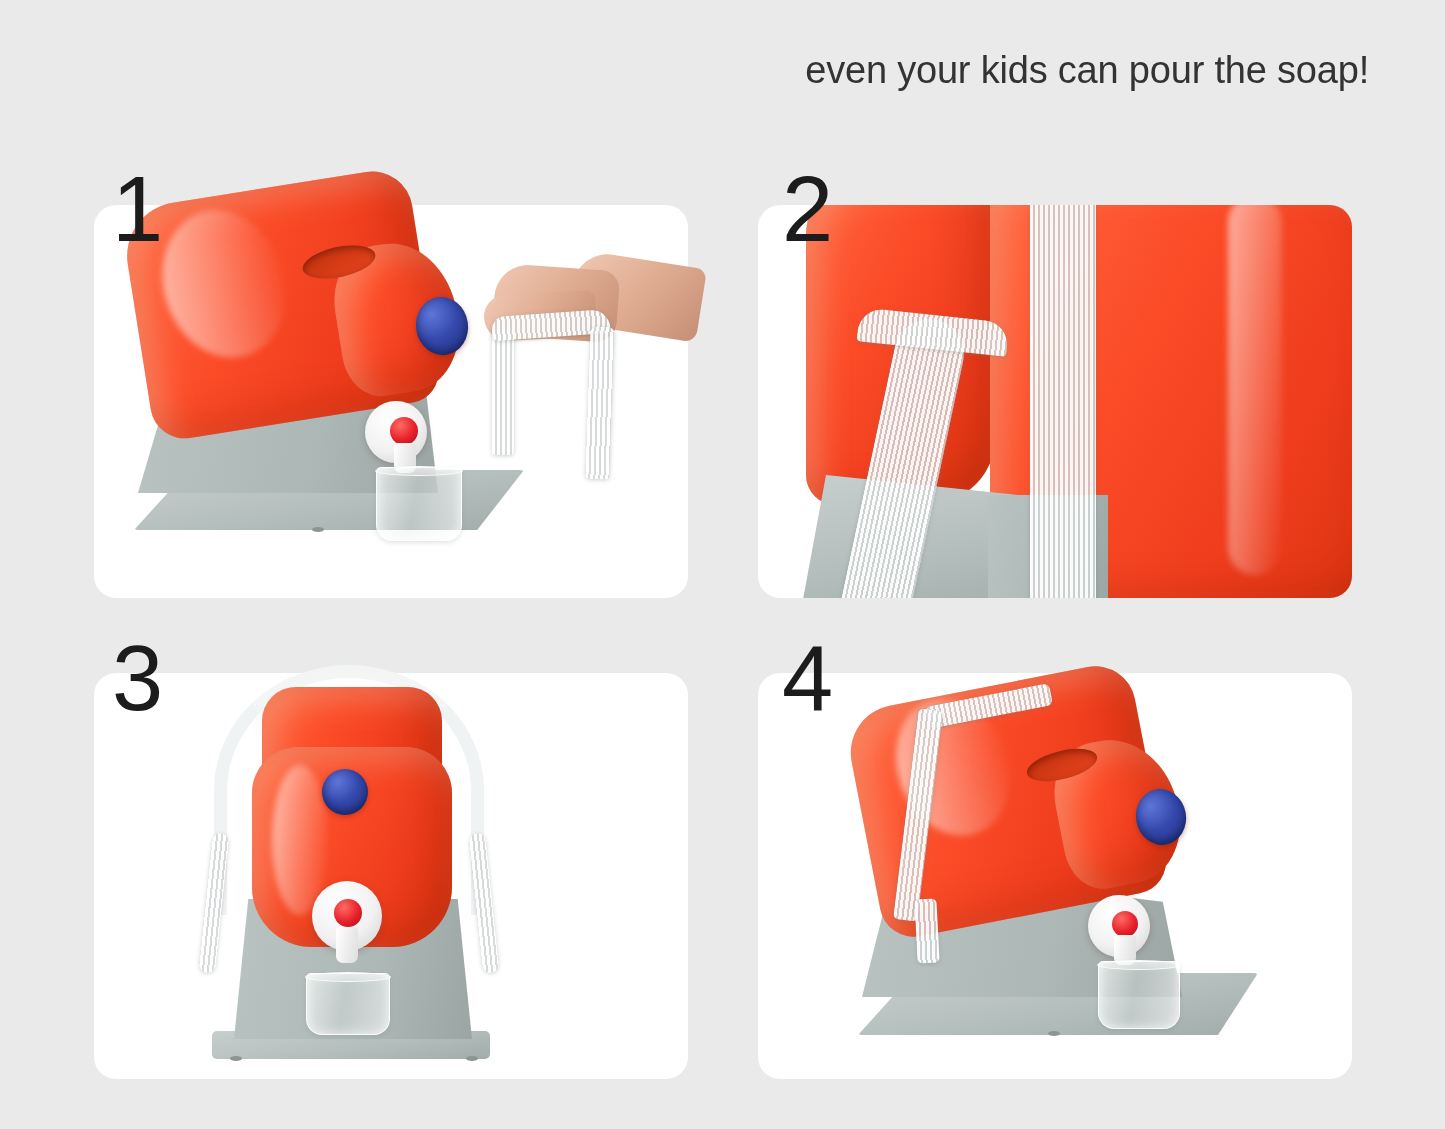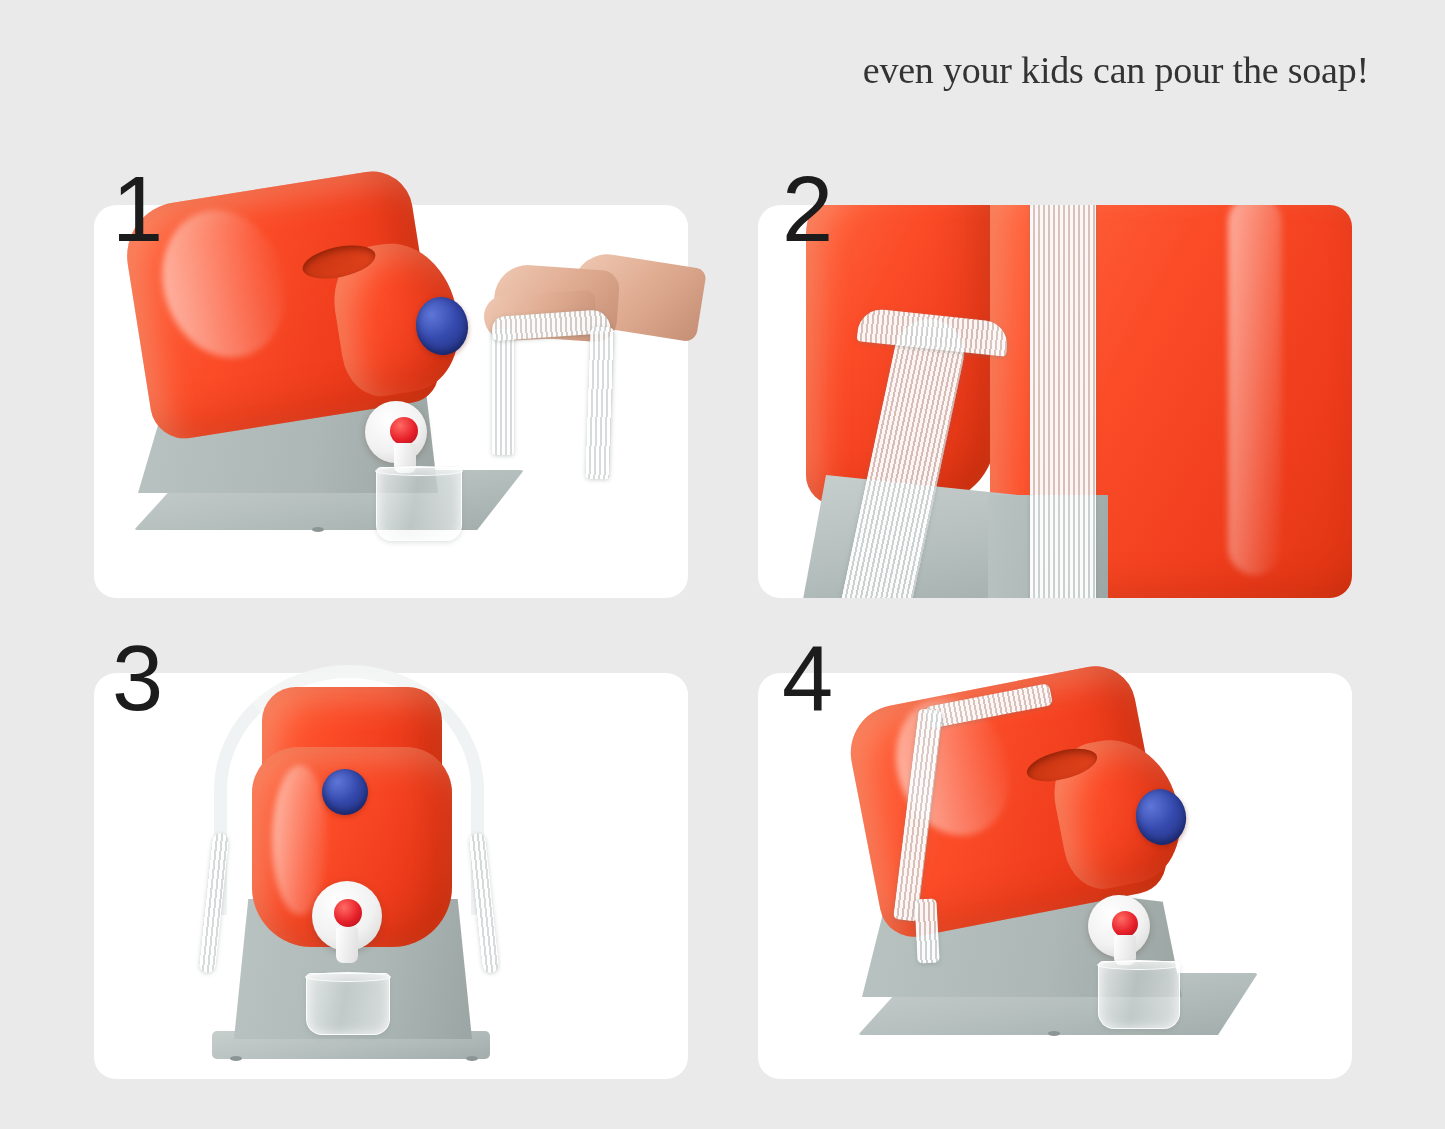--- a/index.html
+++ b/index.html
@@ -27,21 +27,20 @@
     display:block;
   }
   .headline-sub {
     font-size:38px;
     font-weight:300;
     letter-spacing:-0.2px;
     line-height:1.2;
     display:block;
     margin-top:4px;
     color:#333;
-    font-family:Liberation Serif, serif;
   }
 
   
   .grid { position:absolute; left:0; top:0; width:100%; height:100%; }
 
   .card {
     position:absolute;
     background:#ffffff;
     border-radius:22px;
   }

